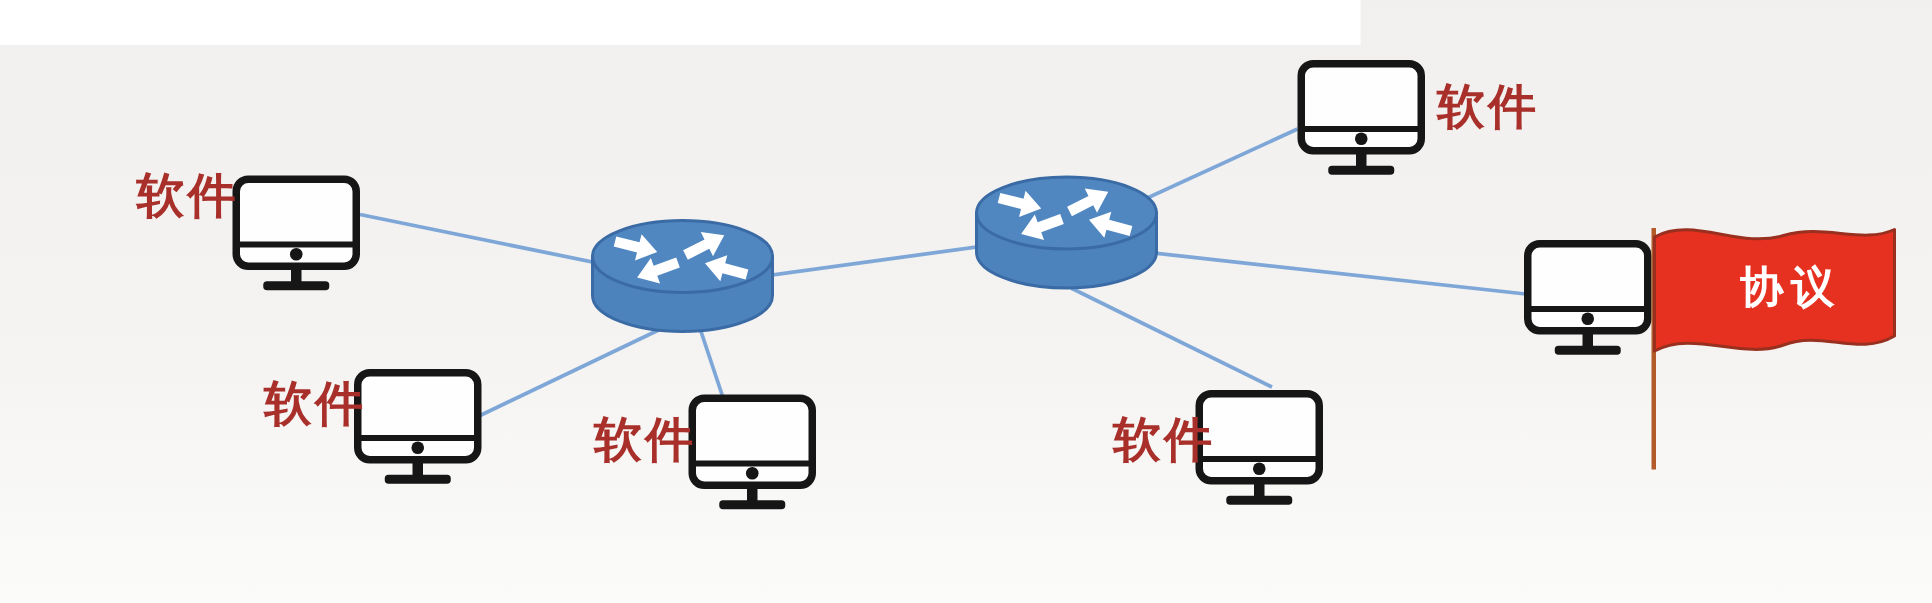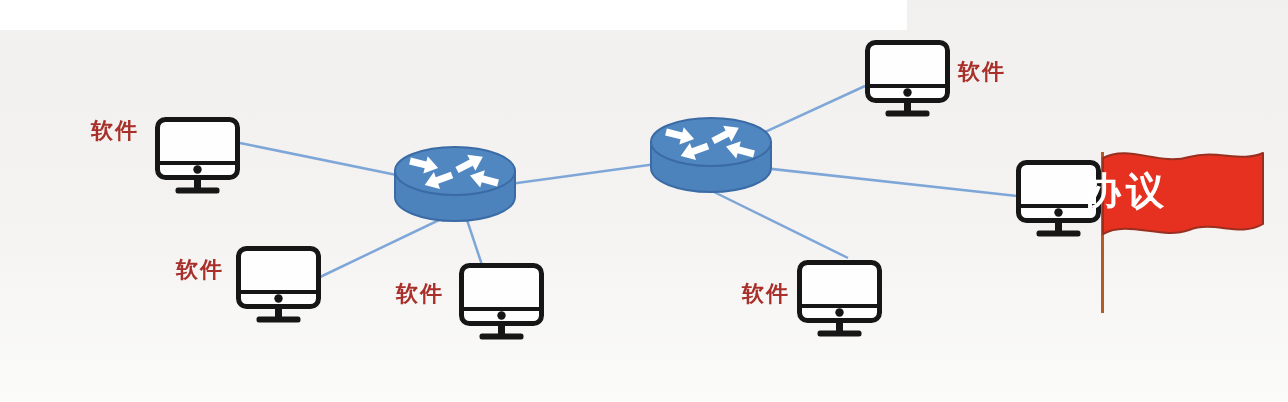--- a/index.html
+++ b/index.html
@@ -6,32 +6,33 @@
   body{font-family:"DejaVu Sans","Liberation Sans",sans-serif;background:#fff;}
   .stage{
     position:relative;
     width:1288px;height:402px;
     overflow:hidden;
     background:linear-gradient(180deg,#f1f0ee 0%,#f4f3f2 55%,#fbfbfa 100%);
   }
   .stage svg{position:absolute;left:0;top:0;}
   .lbl{
     position:absolute;
-    font-size:22px;
+    font-size:32px;
     line-height:26px;
     letter-spacing:2px;
     font-weight:600;
     color:#a9302a;
     font-family:"DejaVu Serif","Liberation Serif",serif;
     white-space:nowrap;
   }
   .flag-lbl{
     position:absolute;
-    left:1083px;top:176px;width:84px;
-    font-size:38px;line-height:30px;
+    left:1152px;top:176px;width:84px;
+    text-align:center;
+    font-size:29px;line-height:30px;
     letter-spacing:5px;
     font-weight:600;
     color:#ffffff;
     font-family:"DejaVu Serif","Liberation Serif",serif;
     white-space:nowrap;
   }
 </style>
 </head>
 <body>
 

